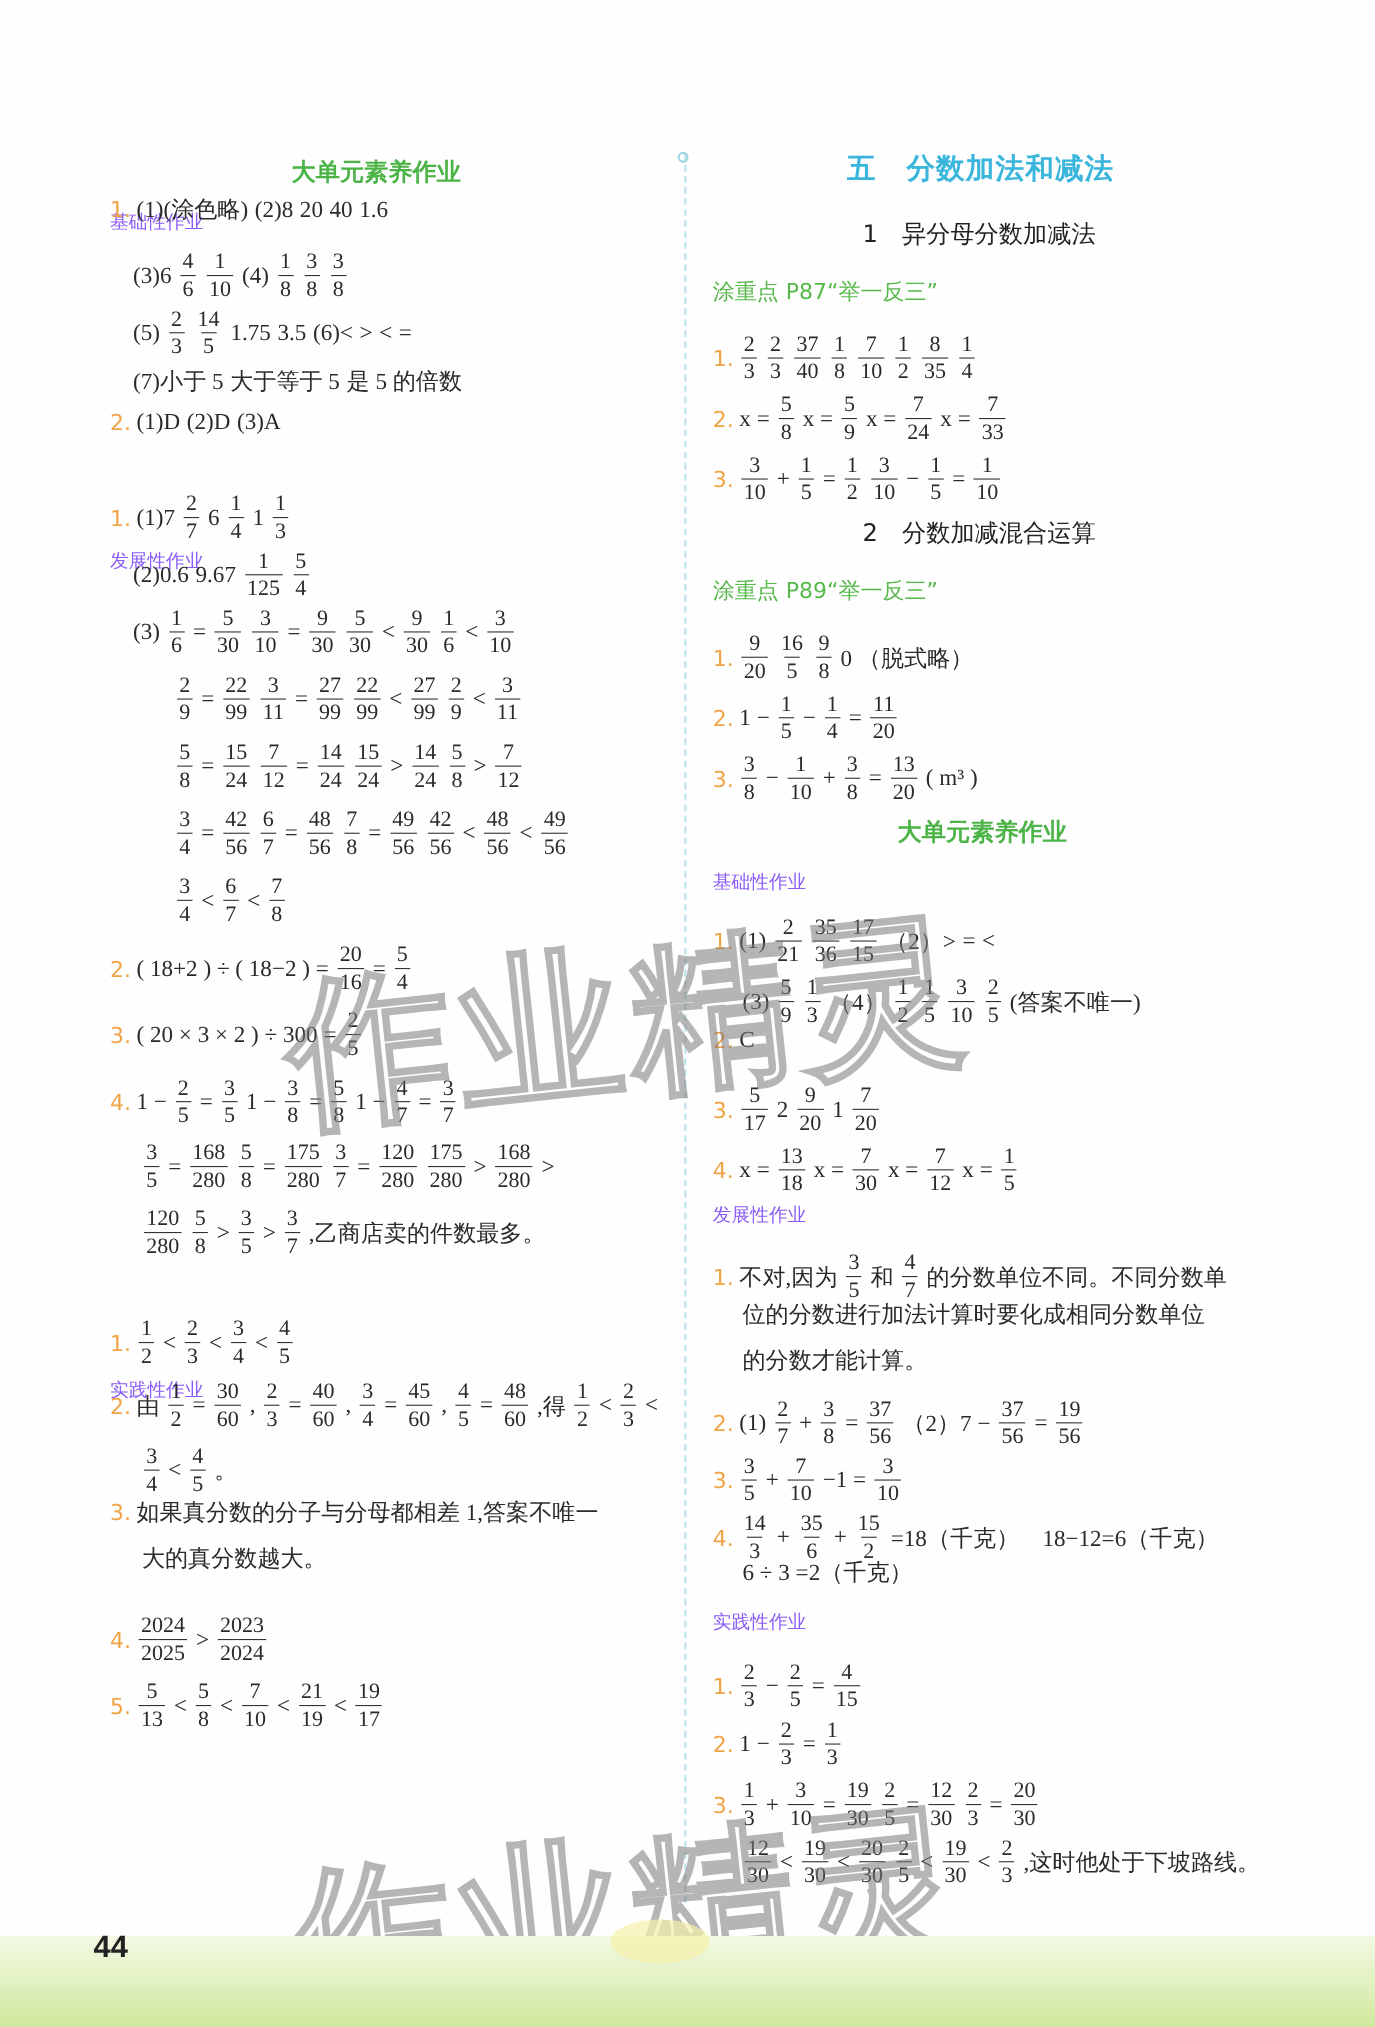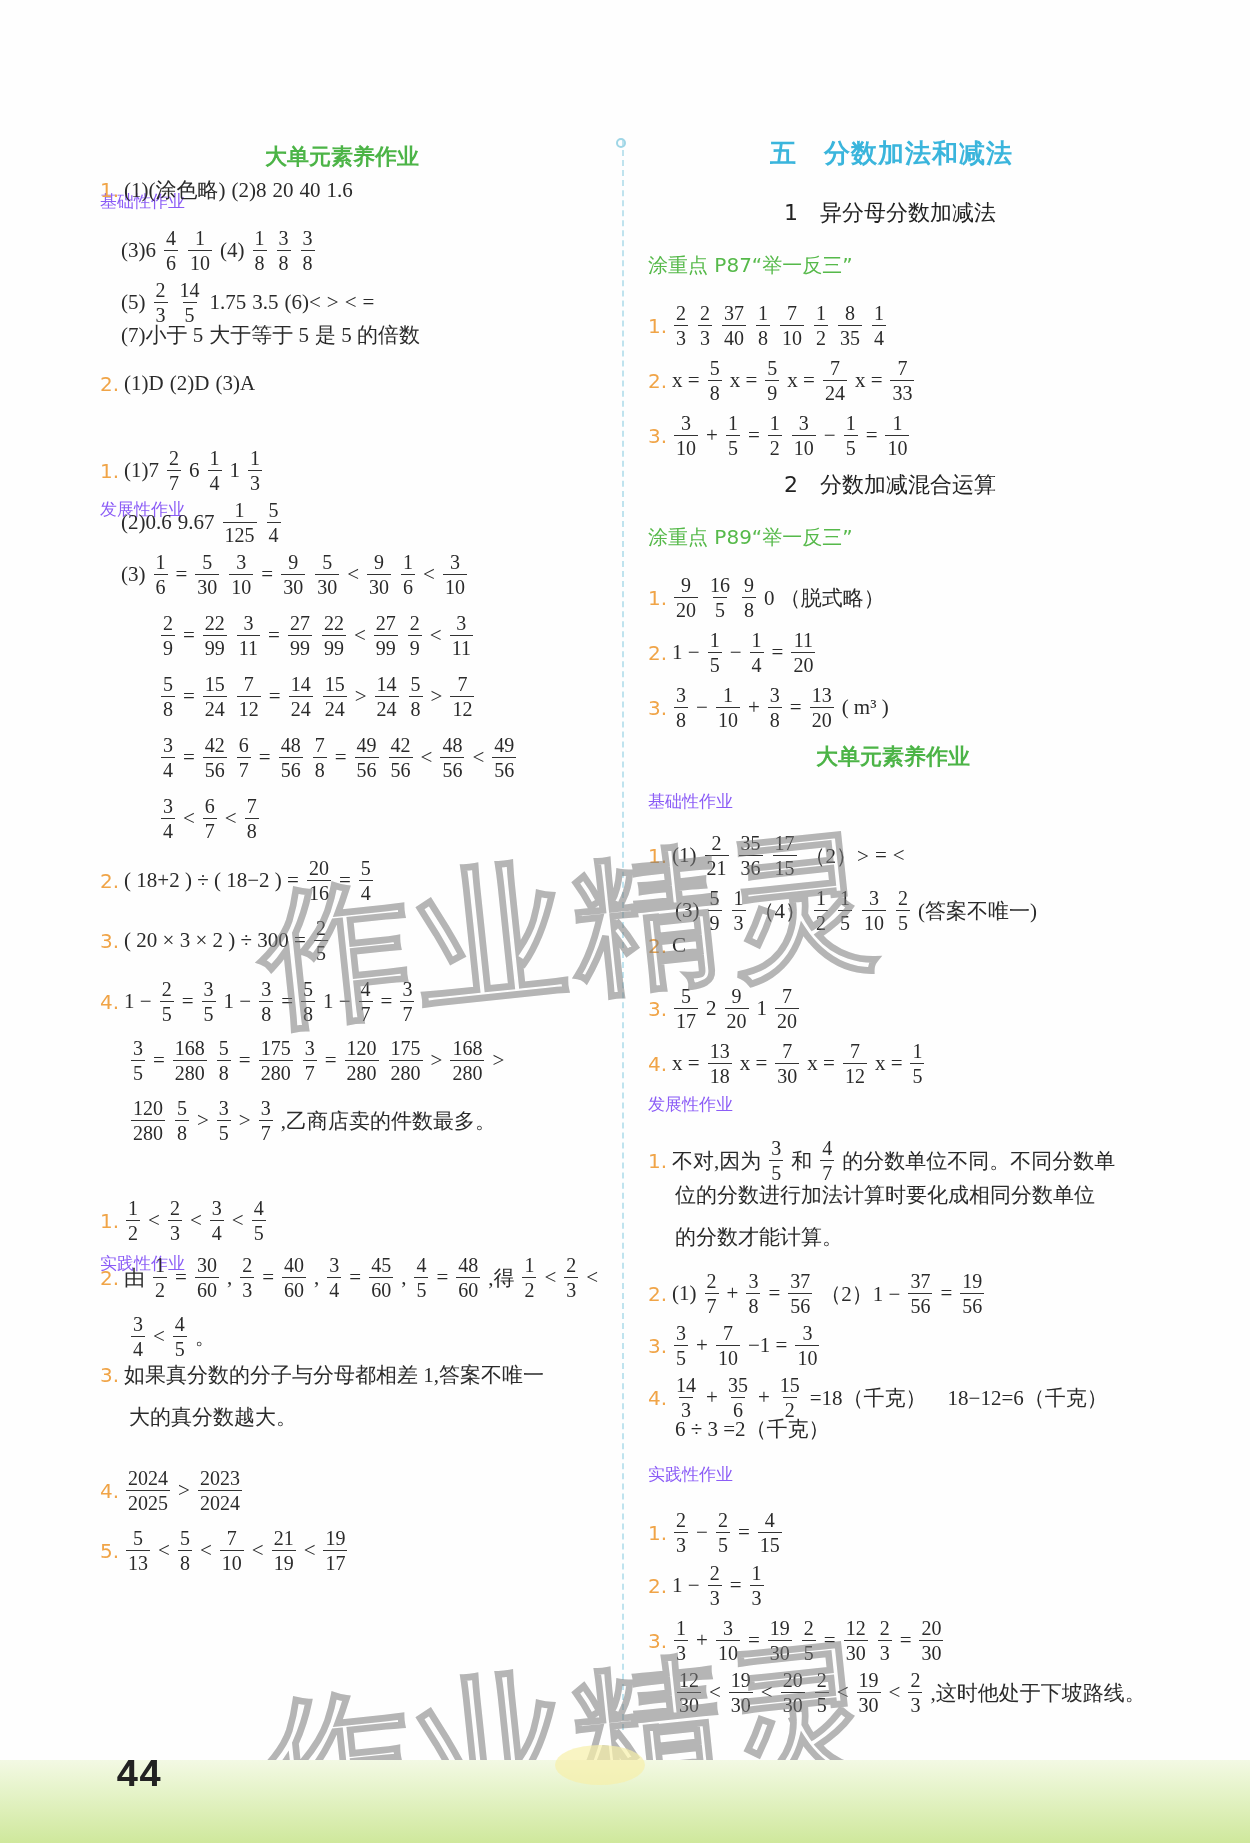--- a/index.html
+++ b/index.html
@@ -15,21 +15,21 @@
   .h-unit{font-family:"DejaVu Sans",sans-serif;font-size:22px;color:#4cb447;font-weight:bold;position:absolute;}
   .h-chapter{font-family:"DejaVu Sans",sans-serif;font-size:26px;color:#3ab5dc;font-weight:bold;position:absolute;letter-spacing:1px;}
   .h-lesson{font-family:"DejaVu Sans",sans-serif;font-size:22px;color:#222;position:absolute;}
   .h-sub{font-family:Liberation Sans, sans-serif;font-size:17px;color:#8b5cf6;position:absolute;}
   .h-ref{font-family:"DejaVu Sans",sans-serif;font-size:20px;color:#56b94a;position:absolute;}
   .num{font-family:"DejaVu Sans",sans-serif;color:#f0a447;font-size:20px;margin-right:2px;}
   .t{margin:0 3px;}
   .frac{display:inline-flex;flex-direction:column;align-items:center;margin:0 5px;line-height:1;font-size:20px;vertical-align:middle;}
   .frac .n{padding:0 2px 2px;}
   .frac .d{border-top:1.3px solid #333;padding:2px 2px 0;}
-  .page-num{position:absolute;left:116px;top:1754px;font-family:Liberation Mono, monospace;font-size:38px;font-weight:bold;color:#222;}
+  .page-num{position:absolute;left:85px;top:1754px;font-family:Liberation Sans, sans-serif;font-size:28px;font-weight:bold;color:#222;}
   .ground{position:absolute;left:0;top:1760px;width:1250px;height:83px;
           background:linear-gradient(180deg,#f3f9e4 0%,#e3f2c4 45%,#cfe89c 100%);}
   .sun{position:absolute;left:555px;top:1745px;width:90px;height:40px;border-radius:50%;background:#f7efaa;opacity:.7;}
   .watermark{position:absolute;font-family:"DejaVu Sans",sans-serif;font-size:150px;font-weight:bold;color:transparent;
              -webkit-text-stroke:2px rgba(120,120,120,0.55);transform:rotate(-6deg);letter-spacing:6px;pointer-events:none;}
   .rtext{font-family:"Liberation Serif",serif;}
 </style>
 </head>
 <body>
 
@@ -85,21 +85,21 @@
             <span class="n">14</span>
             <span class="d">5</span>
           </span>
           <span class="t rtext">1.75</span>
           <span class="t rtext">3.5</span>
           <span class="t rtext">(6)&lt;</span>
           <span class="t rtext">&gt;</span>
           <span class="t rtext">&lt;</span>
           <span class="t rtext">=</span>
         </div>
-        <div class="row" style="top: 321px; left: 18px;">
+        <div class="row" style="top: 333px; left: 18px;">
           <span class="t rtext">(7)小于 5</span>
           <span class="t rtext">大于等于 5</span>
           <span class="t rtext">是 5 的倍数</span>
         </div>
         <div class="row" style="top: 371px; left: 0px;">
           <span class="num">2.</span>
           <span class="t rtext">(1)D</span>
           <span class="t rtext">(2)D</span>
           <span class="t rtext">(3)A</span>
         </div>
@@ -837,21 +837,21 @@
           <span class="t rtext">+</span>
           <span class="frac">
             <span class="n">3</span>
             <span class="d">8</span>
           </span>
           <span class="t rtext">=</span>
           <span class="frac">
             <span class="n">37</span>
             <span class="d">56</span>
           </span>
-          <span class="t rtext">（2）1 −</span>
+          <span class="t rtext">（2）7 −</span>
           <span class="frac">
             <span class="n">37</span>
             <span class="d">56</span>
           </span>
           <span class="t rtext">=</span>
           <span class="frac">
             <span class="n">19</span>
             <span class="d">56</span>
           </span>
         </div>

